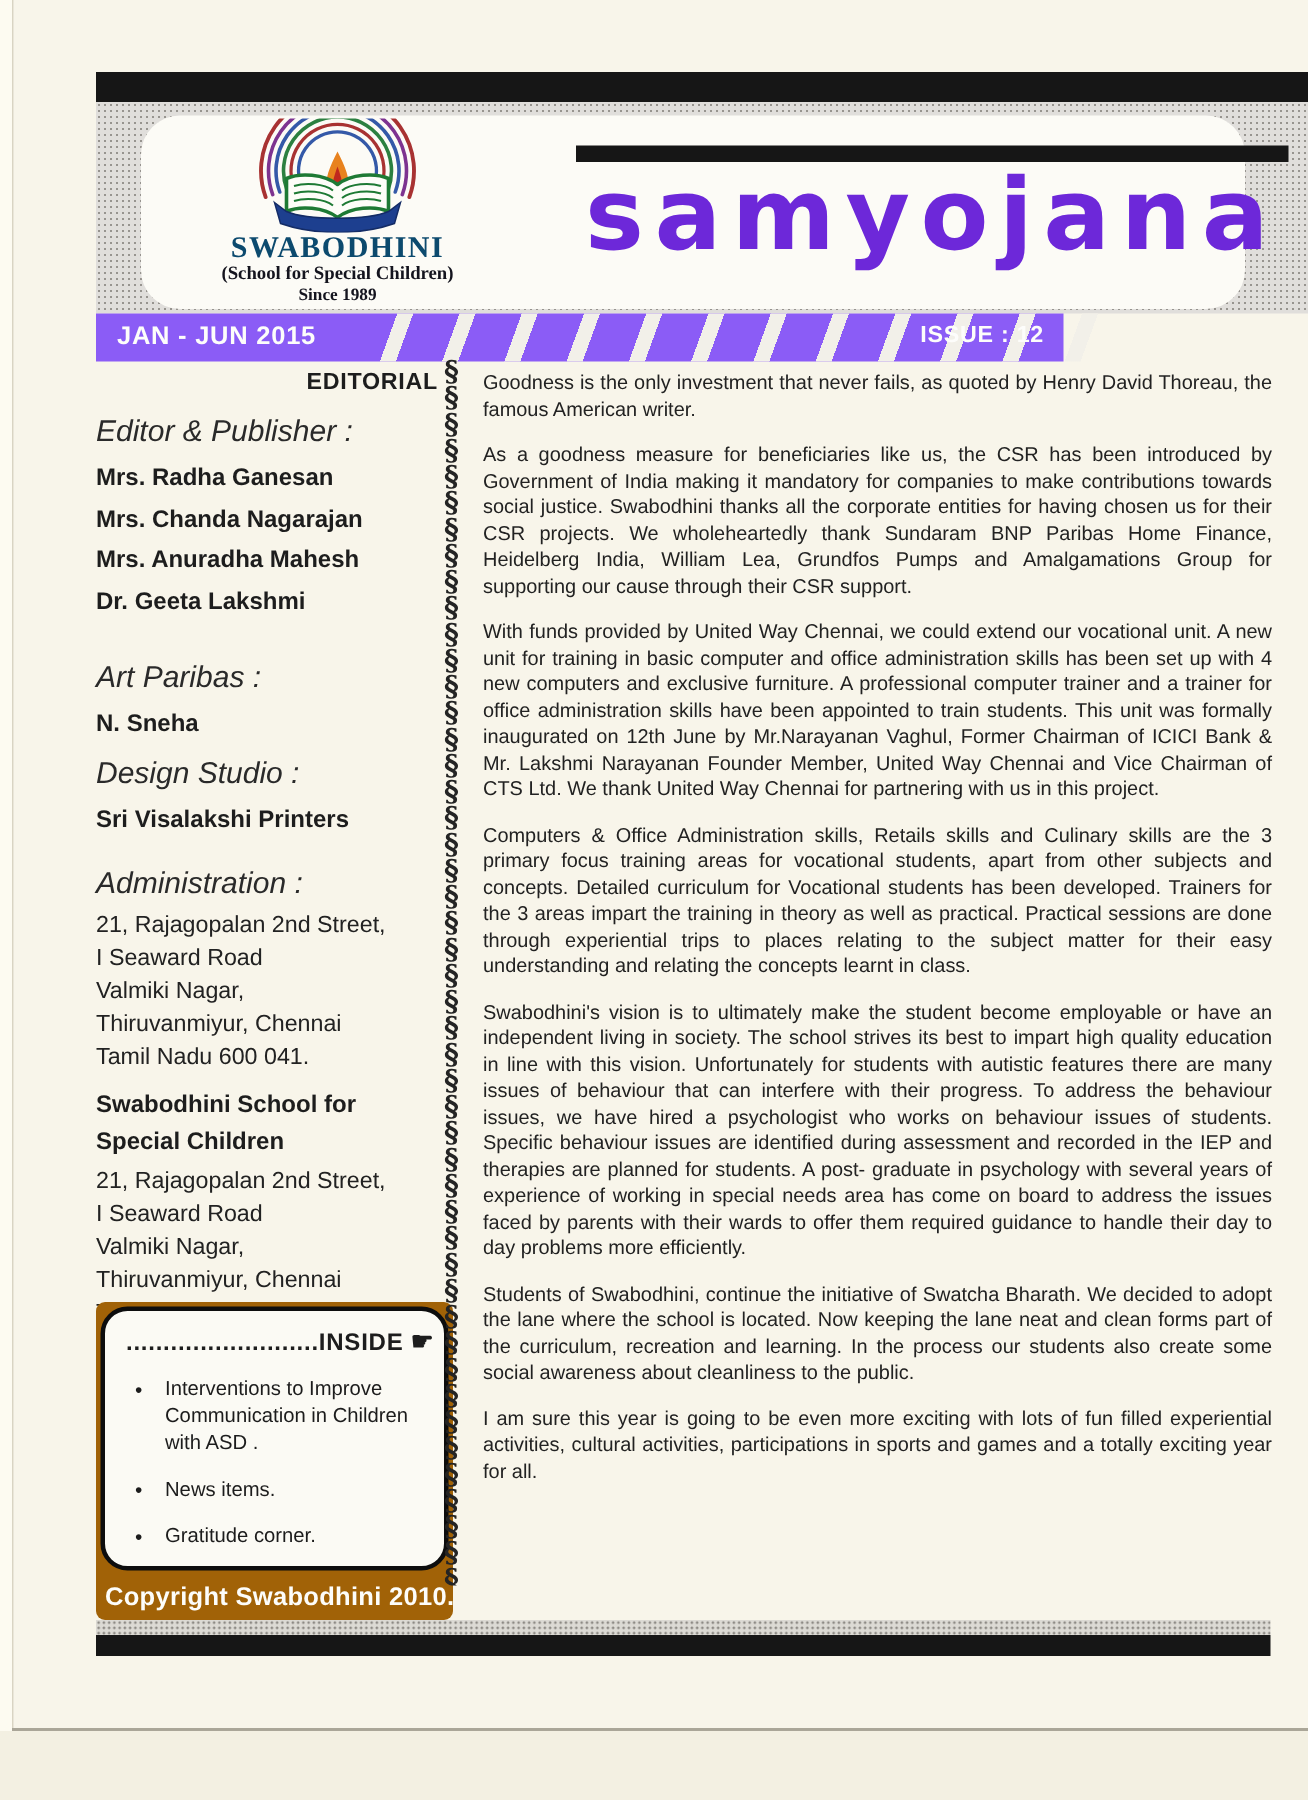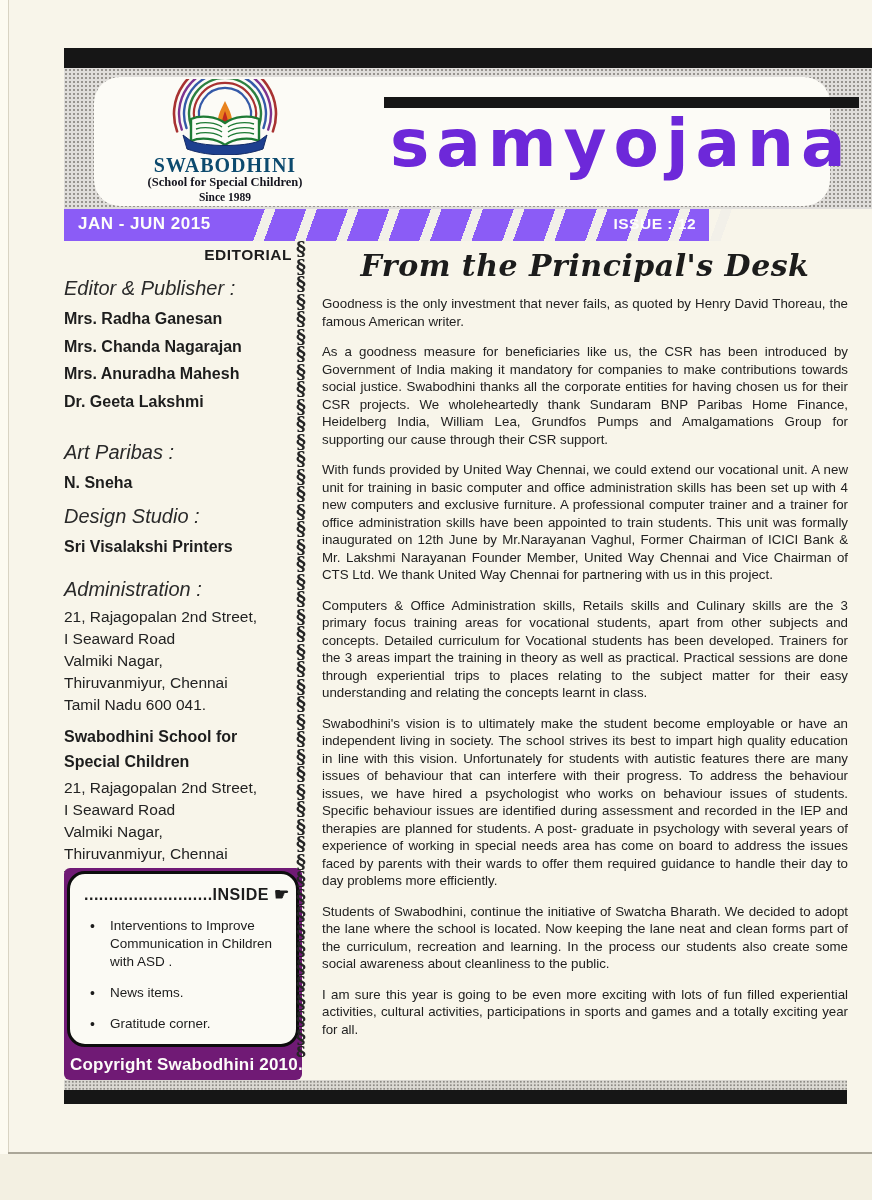--- a/index.html
+++ b/index.html
@@ -64,21 +64,21 @@
   .sb-heading { text-align:right; font-weight:bold; font-size:15.5px; letter-spacing:0.5px; margin-bottom:13px; }
   .sb-label { font-style:italic; font-size:20px; color:#2a2a2a; margin-bottom:5px; }
   .sb-name  { font-weight:bold; font-size:16px; line-height:27.5px; }
   .sb-addr  { font-size:15.5px; line-height:22px; color:#222; }
   .sb-gap-lg { height:26px; } .sb-gap-md { height:18px; } .sb-gap-sm { height:8px; }
   .sb-org   { font-weight:bold; font-size:16px; line-height:25px; margin-bottom:3px; }
 
   
   .inside-wrap {
     position:absolute; left:64px; top:868px; width:238px; height:212px;
-    background:#701a75; border-radius:6px;
+    background:#a16207; border-radius:6px;
   }
   .inside-card {
     position:absolute; left:3px; top:3px; width:232px; height:176px;
     background:#fbfaf4; border:3px solid #0d0d0d; border-radius:18px;
     padding:10px 12px 0 14px;
   }
   .inside-title { font-weight:bold; font-size:16px; letter-spacing:0.5px; white-space:nowrap; }
   .inside-title .hand { font-size:17px; }
   .inside-list { list-style:none; margin-top:12px; }
   .inside-list li { position:relative; padding-left:26px; font-size:13.5px; line-height:18px; margin-bottom:13px; color:#1c1c1c; }
@@ -226,21 +226,20 @@
     </div>
     <div class="copyright-bar">Copyright Swabodhini 2010.</div>
   </div>
 
   <div class="bottom-halftone"></div>
   <div class="bottom-black-bar"></div>
 
   <div class="squiggle">§§§§§§§§§§§§§§§§§§§§§§§§§§§§§§§§§§§§§§§§§§§§§§§§§§§§§§</div>
 
   <div class="main-col">
-    <div class="main-title">From the Principal's Desk</div>
     <p>Goodness is the only investment that never fails, as quoted by Henry David Thoreau, the famous American writer.</p>
     <p>As a goodness measure for beneficiaries like us, the CSR  has been introduced by Government of India making it mandatory for companies to make contributions towards social justice. Swabodhini thanks all the corporate entities for having chosen us for their CSR projects. We wholeheartedly thank Sundaram BNP Paribas Home Finance, Heidelberg India, William Lea, Grundfos Pumps and Amalgamations Group for supporting our cause through their CSR support.</p>
     <p>With funds provided by United Way Chennai, we could extend our vocational unit. A new unit for training in basic computer and office administration skills has been set up with 4 new computers and exclusive furniture. A professional computer trainer and a trainer for office administration skills have been appointed to train students. This unit was formally inaugurated on 12th June by Mr.Narayanan Vaghul, Former Chairman of ICICI Bank &amp; Mr. Lakshmi Narayanan Founder Member, United Way Chennai and Vice Chairman of CTS Ltd. We thank United Way Chennai for partnering with us in this project.</p>
     <p>Computers &amp; Office Administration skills, Retails skills and Culinary skills are the 3 primary focus training areas for vocational students, apart from other subjects and concepts. Detailed curriculum for Vocational students has been developed. Trainers for the 3 areas impart the training in theory as well as practical. Practical sessions are done through experiential trips to places relating to the subject matter for their easy understanding and relating the concepts learnt in class.</p>
     <p>Swabodhini's vision is to ultimately make the student become employable or have an independent living in society. The school strives its best to impart high quality education in line with this vision. Unfortunately for students with autistic features there are many issues of behaviour that can interfere with their progress. To address the behaviour issues, we have hired a psychologist who works on behaviour issues of students. Specific behaviour issues are identified during assessment and recorded in the IEP and therapies are planned for students. A post- graduate in psychology with several years of experience of working in special  needs area has come on board to address  the  issues faced by parents with their wards to offer them required guidance to handle their day to day problems more efficiently.</p>
     <p>Students of Swabodhini, continue the initiative of Swatcha Bharath.  We decided to adopt the lane where the school is located. Now keeping the lane neat and clean forms part of the curriculum, recreation and learning. In the process our students also create some social awareness about cleanliness to the public.</p>
     <p>I am sure this year is going to be even more exciting with lots of fun filled experiential activities, cultural activities, participations in sports and games and a totally exciting year for all.</p>
   </div>
 
   <div class="scan-bottom-line"></div>

